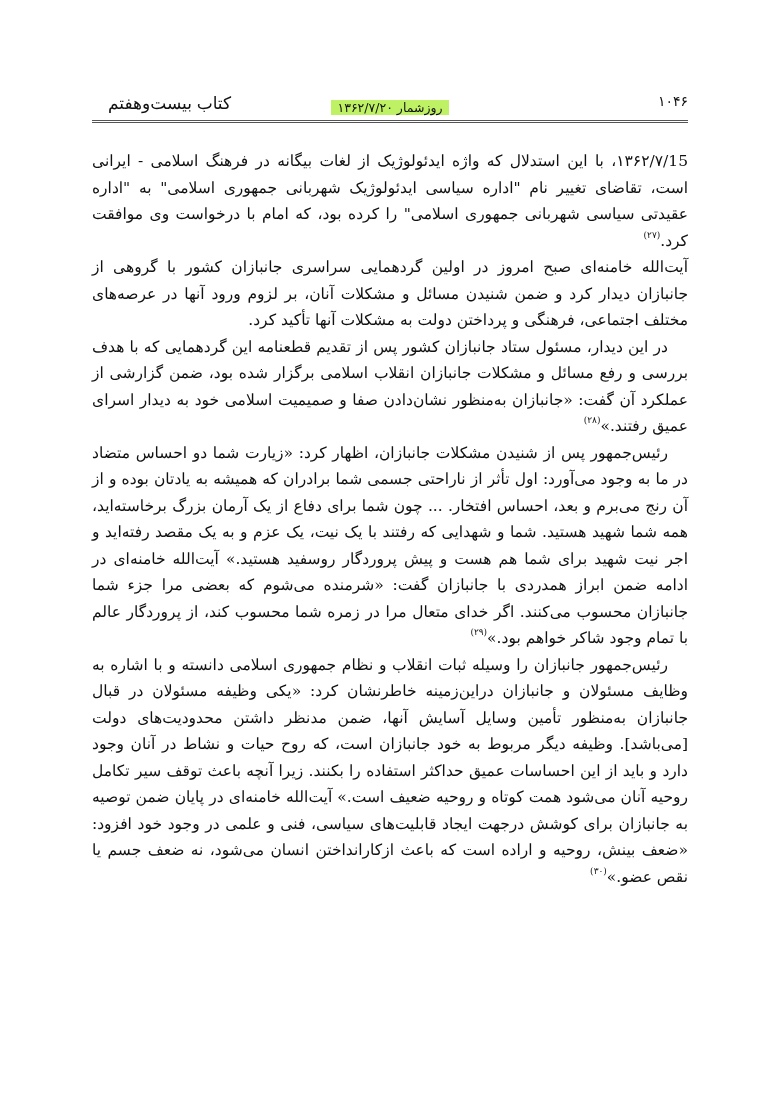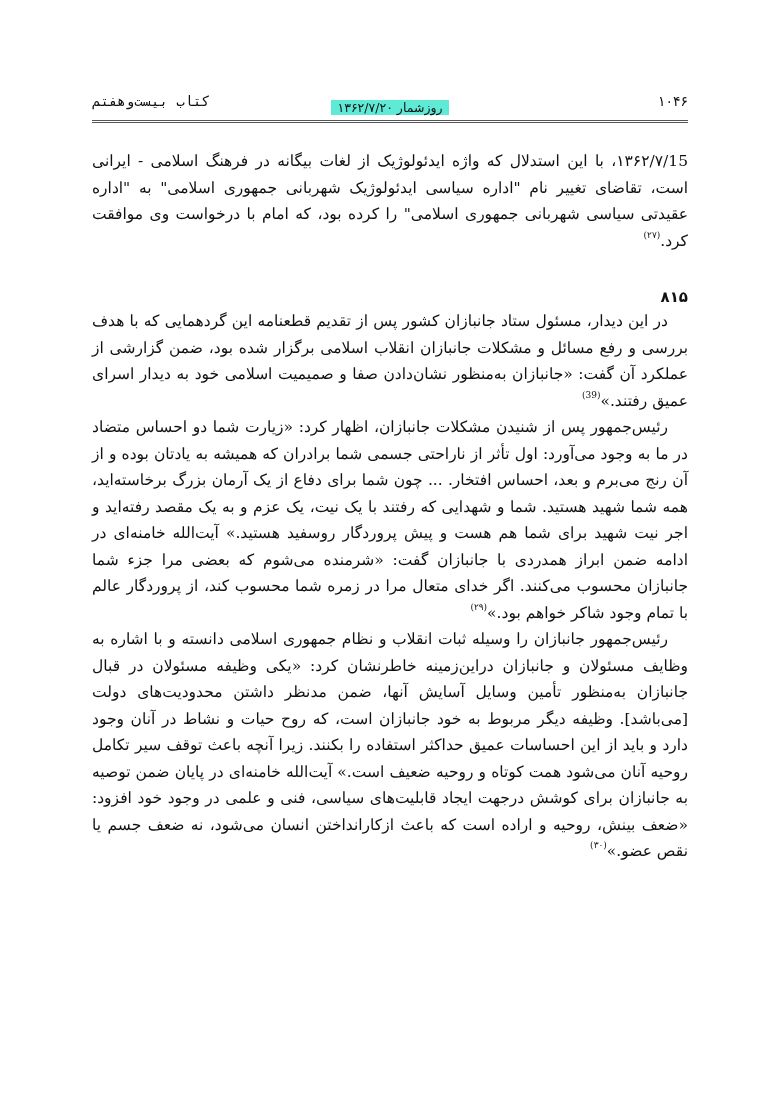--- a/index.html
+++ b/index.html
@@ -31,36 +31,36 @@
     }
     .running-header .page-number {
       position: absolute;
       right: 0;
       top: 0;
       font-size: 14px;
       font-family: Liberation Serif, serif;
     }
     .running-header .book-title {
       position: absolute;
-      left: 0;
+      left: 16px;
       top: 0;
-      font-size: 14px;
-      font-family: Liberation Mono, monospace;
+      font-size: 17px;
+      font-family: Liberation Sans, sans-serif;
     }
     .running-header .date-wrap {
       position: absolute;
       left: 0;
       right: 0;
       top: 7px;
       text-align: center;
       font-size: 12.5px;
       font-family: "DejaVu Sans", sans-serif;
     }
     .running-header .date-wrap span {
-      background: #5eead4;
+      background: #bef264;
       padding: 0 6px;
       position: relative;
     }
     .header-rule {
       position: absolute;
       left: 0;
       top: 120px;
       width: 596px;
       height: 0;
       border-top: 3px double #555555;
@@ -105,23 +105,23 @@
       <span>روزشمار ۱۳۶۲/۷/۲۰</span>
     </div>
     <div class="book-title">کتاب بیست‌وهفتم</div>
   </div>
   <div class="header-rule"></div>
 
   <div class="content">
 
     <p><span>۱۳۶۲/۷/15، با این استدلال که واژه ایدئولوژیک از لغات بیگانه در فرهنگ اسلامی - ایرانی است، تقاضای تغییر نام "اداره سیاسی ایدئولوژیک شهربانی جمهوری اسلامی" به "اداره عقیدتی سیاسی شهربانی جمهوری اسلامی" را کرده بود، که امام با درخواست وی موافقت کرد.</span><sup class="fn">(۲۷)</sup></p>
 
-    <div class="entry-number">۸۱۵</div>
 
+    <p><span>آیت‌الله خامنه‌ای صبح امروز در اولین گردهمایی سراسری جانبازان کشور با گروهی از جانبازان دیدار کرد و ضمن شنیدن مسائل و مشکلات آنان، بر لزوم ورود آنها در عرصه‌های مختلف اجتماعی، فرهنگی و پرداختن دولت به مشکلات آنها تأکید کرد.</span></p>
 
-    <p class="indent"><span>در این دیدار، مسئول ستاد جانبازان کشور پس از تقدیم قطعنامه این گردهمایی که با هدف بررسی و رفع مسائل و مشکلات جانبازان انقلاب اسلامی برگزار شده بود، ضمن گزارشی از عملکرد آن گفت: «جانبازان به‌منظور نشان‌دادن صفا و صمیمیت اسلامی خود به دیدار اسرای عمیق رفتند.»</span><sup class="fn">(39)</sup></p>
+    <p class="indent"><span>در این دیدار، مسئول ستاد جانبازان کشور پس از تقدیم قطعنامه این گردهمایی که با هدف بررسی و رفع مسائل و مشکلات جانبازان انقلاب اسلامی برگزار شده بود، ضمن گزارشی از عملکرد آن گفت: «جانبازان به‌منظور نشان‌دادن صفا و صمیمیت اسلامی خود به دیدار اسرای عمیق رفتند.»</span><sup class="fn">(۲۸)</sup></p>
 
     <p class="indent"><span>رئیس‌جمهور پس از شنیدن مشکلات جانبازان، اظهار کرد: «زیارت شما دو احساس متضاد در ما به وجود می‌آورد: اول تأثر از ناراحتی جسمی شما برادران که همیشه به یادتان بوده و از آن رنج می‌برم و بعد، احساس افتخار. ... چون شما برای دفاع از یک آرمان بزرگ برخاسته‌اید، همه شما شهید هستید. شما و شهدایی که رفتند با یک نیت، یک عزم و به یک مقصد رفته‌اید و اجر نیت شهید برای شما هم هست و پیش پروردگار روسفید هستید.» آیت‌الله خامنه‌ای در ادامه ضمن ابراز همدردی با جانبازان گفت: «شرمنده می‌شوم که بعضی مرا جزء شما جانبازان محسوب می‌کنند. اگر خدای متعال مرا در زمره شما محسوب کند، از پروردگار عالم با تمام وجود شاکر خواهم بود.»</span><sup class="fn">(۲۹)</sup></p>
 
     <p class="indent"><span>رئیس‌جمهور جانبازان را وسیله ثبات انقلاب و نظام جمهوری اسلامی دانسته و با اشاره به وظایف مسئولان و جانبازان دراین‌زمینه خاطرنشان کرد: «یکی وظیفه مسئولان در قبال جانبازان به‌منظور تأمین وسایل آسایش آنها، ضمن مدنظر داشتن محدودیت‌های دولت [می‌باشد]. وظیفه دیگر مربوط به خود جانبازان است، که روح حیات و نشاط در آنان وجود دارد و باید از این احساسات عمیق حداکثر استفاده را بکنند. زیرا آنچه باعث توقف سیر تکامل روحیه آنان می‌شود همت کوتاه و روحیه ضعیف است.» آیت‌الله خامنه‌ای در پایان ضمن توصیه به جانبازان برای کوشش درجهت ایجاد قابلیت‌های سیاسی، فنی و علمی در وجود خود افزود: «ضعف بینش، روحیه و اراده است که باعث ازکارانداختن انسان می‌شود، نه ضعف جسم یا نقص عضو.»</span><sup class="fn">(۳۰)</sup></p>
 
   </div>
 </div>
 
 </body></html>

